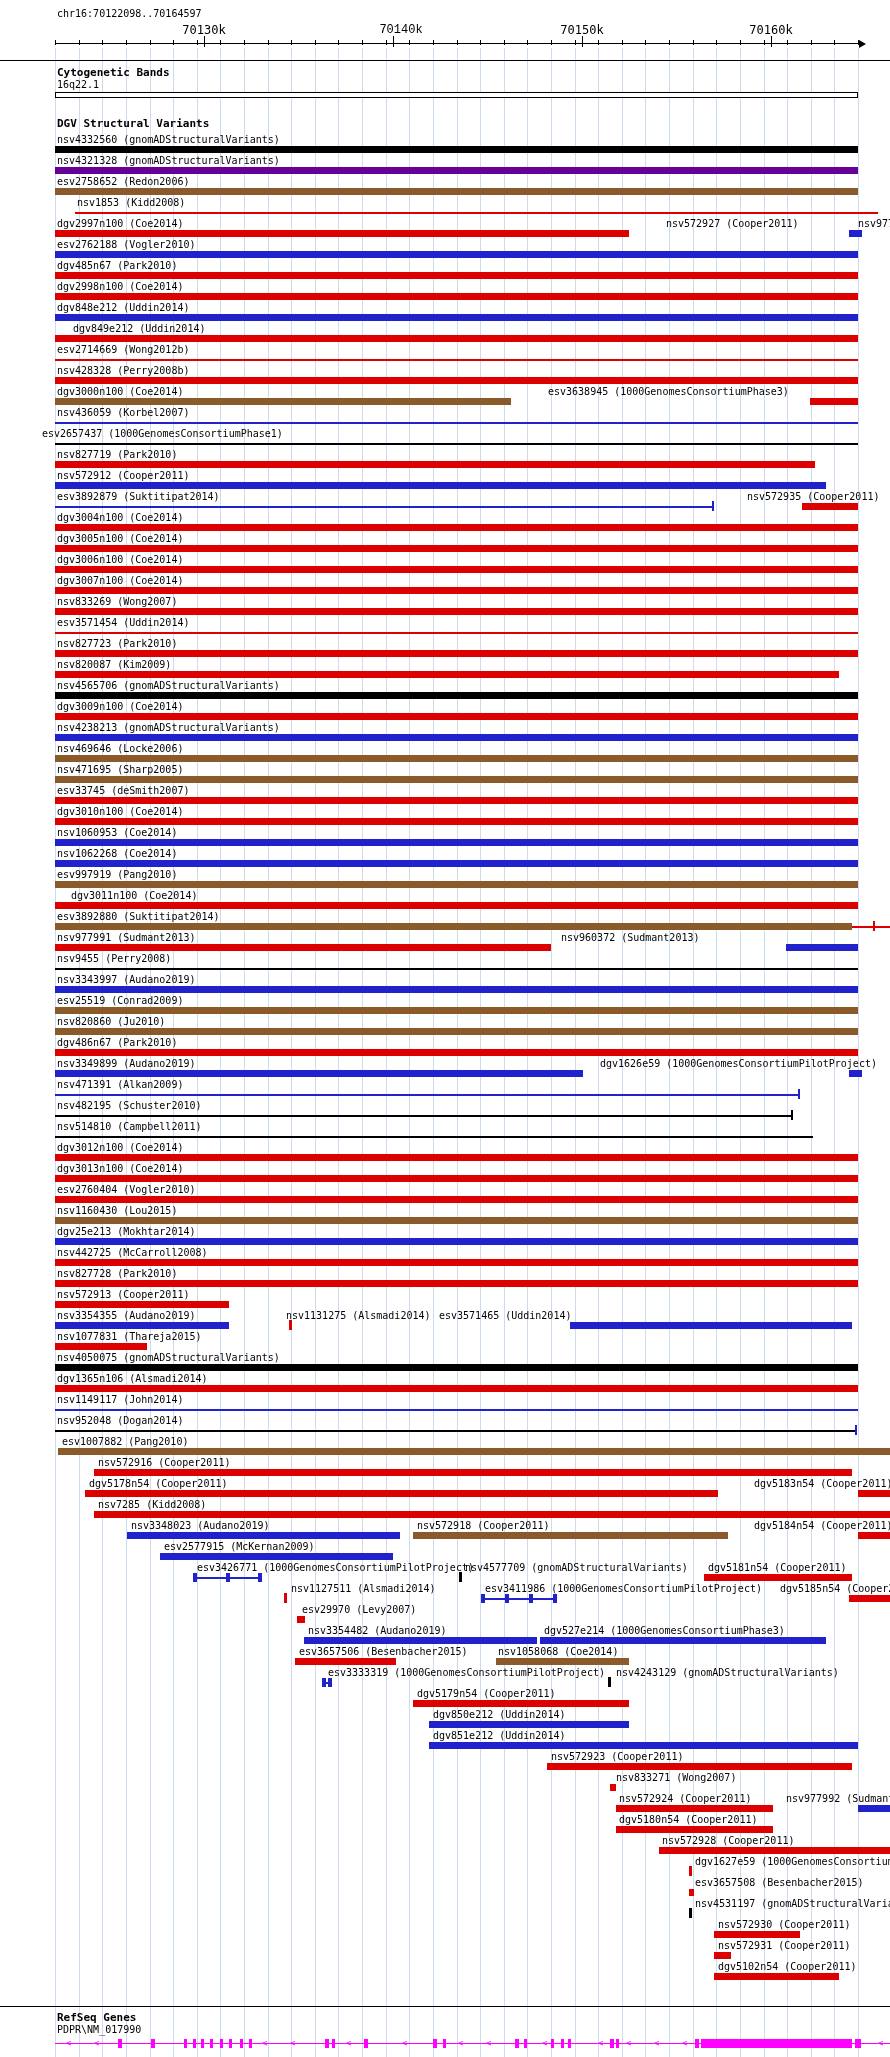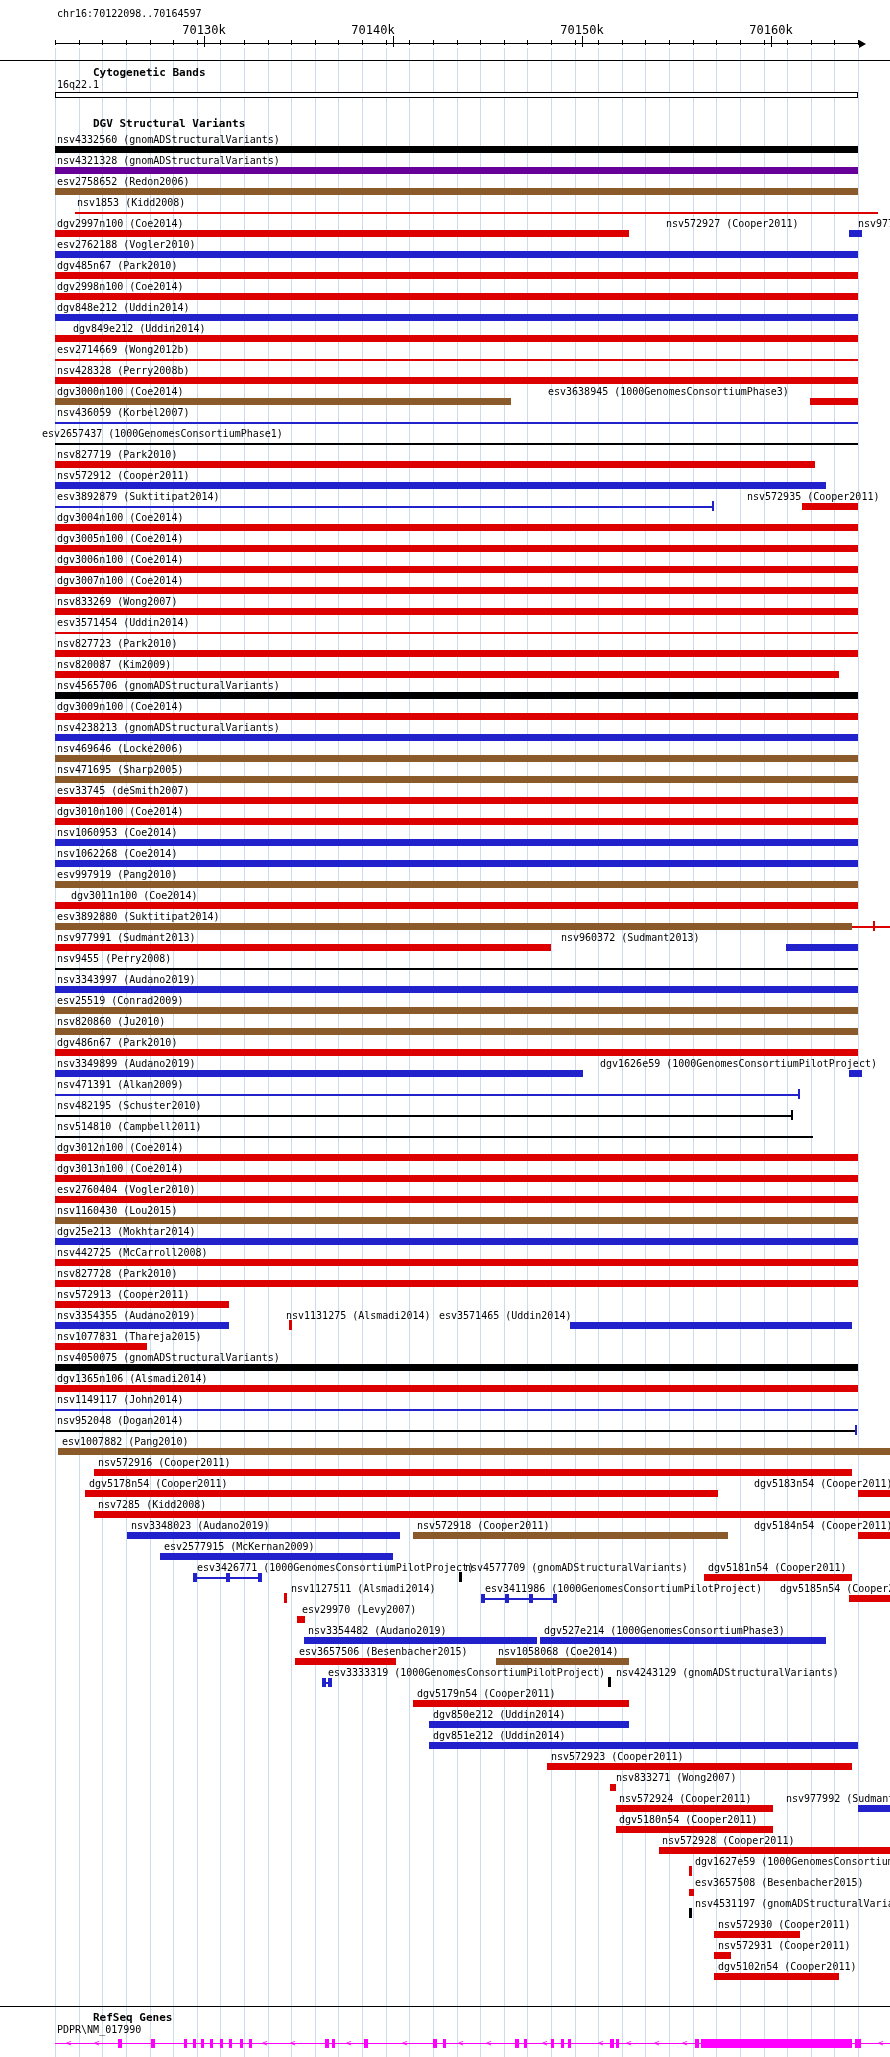--- a/index.html
+++ b/index.html
@@ -14,21 +14,21 @@
   .ruler-line { position:absolute; left:55px; top:43px; width:806px; height:1px; background:#000; }
   .ruler-arrow { position:absolute; left:859px; top:40px; width:0; height:0;
                  border-left:7px solid #000; border-top:4px solid transparent; border-bottom:4px solid transparent; }
   .rtick { position:absolute; background:#000; width:1px; }
   .rtick.minor { top:40px; height:5px; }
   .rtick.major { top:36px; height:11px; }
   .rlabel { position:absolute; top:23px; font-size:12px; transform:translateX(-50%); white-space:pre; }
 
   .sep { position:absolute; left:0; width:890px; height:1px; background:#000; }
 
-  .sec-title { position:absolute; left:57px; font-size:11px; font-weight:bold; white-space:pre;margin-left:36px; }
+  .sec-title { position:absolute; left:57px; font-size:11px; font-weight:bold; white-space:pre; }
   .band-name { position:absolute; left:57px; font-size:10px; white-space:pre; }
   .band-box { position:absolute; left:55px; width:803px; height:6px; background:#fff; border:1px solid #000; }
 
   .vrow  { position:absolute; left:0; width:890px; height:21px; }
   .vlabel{ position:absolute; top:0; font-size:10px; line-height:11px; color:#000; white-space:pre; }
   .vbar  { position:absolute; top:12px; height:7px; }
   .vline { position:absolute; top:15px; height:2px; }
   .vtick { position:absolute; top:10px; height:10px; }
   .vseg  { position:absolute; top:11px; height:9px; }
   .vseg-line { position:absolute; top:4px; left:0; right:0; height:2px; }
@@ -117,21 +117,21 @@
       <div class="rtick minor" style="left: 716.3px;"></div>
       <div class="rtick minor" style="left: 739.9px;"></div>
       <div class="rtick minor" style="left: 763.5px;"></div>
       <div class="rtick minor" style="left: 787.1px;"></div>
       <div class="rtick minor" style="left: 810.8px;"></div>
       <div class="rtick minor" style="left: 834.4px;"></div>
       <div class="rtick minor" style="left: 858px;"></div>
       <div class="rtick major" style="left: 204px;"></div>
       <div class="rlabel" style="left: 204px;">70130k</div>
       <div class="rtick major" style="left: 393px;"></div>
-      <div class="rlabel" style="left: 373px;">70140k</div>
+      <div class="rlabel" style="left: 401px; font-family: Liberation Mono, monospace;">70140k</div>
       <div class="rtick major" style="left: 582px;"></div>
       <div class="rlabel" style="left: 582px;">70150k</div>
       <div class="rtick major" style="left: 771px;"></div>
       <div class="rlabel" style="left: 771px;">70160k</div>
     </div>
 
   <div class="sep" style="top:60px"></div>
 
   <div class="sec-title" style="top:66px">Cytogenetic Bands</div>
   <div class="band-name" style="top:79px">16q22.1</div>

